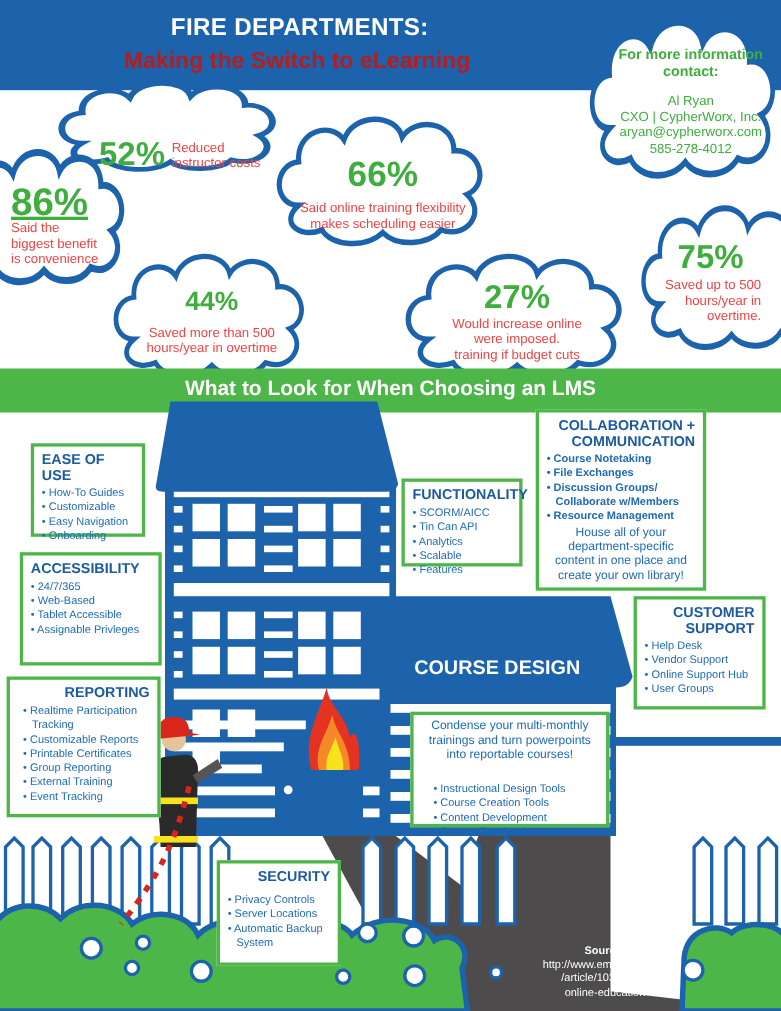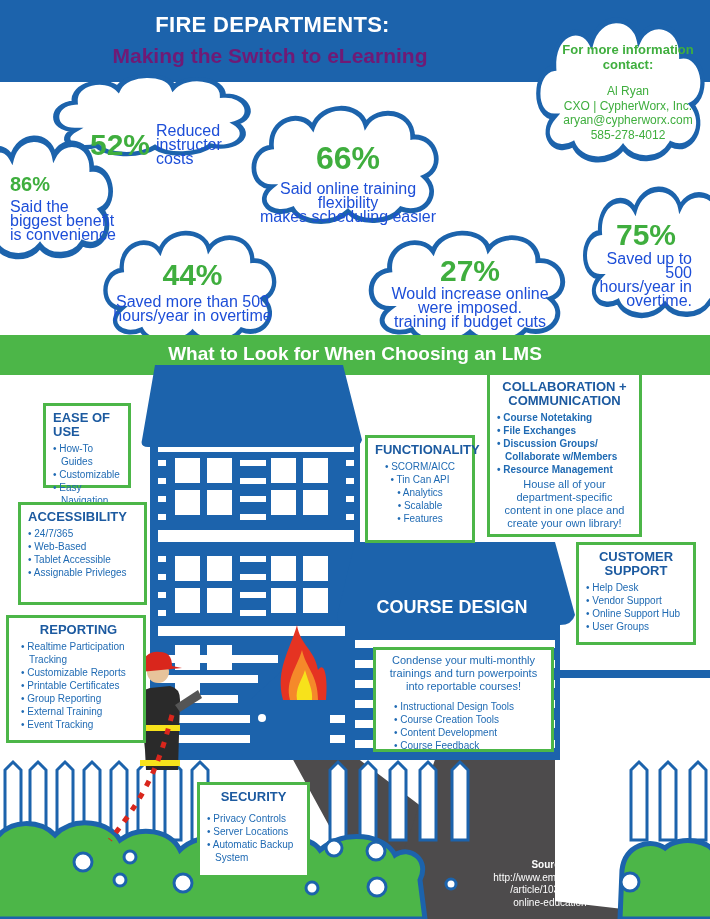--- a/index.html
+++ b/index.html
@@ -3,44 +3,44 @@
 <meta charset="utf-8">
 <style>
   * { box-sizing: border-box; margin: 0; padding: 0; }
   html, body { width: 710px; height: 919px; overflow: hidden; background: #fff; }
   body { position: relative; font-family: "Liberation Sans", sans-serif; color: #1f5fa6; }
   .abs { position: absolute; }
 
   
   .header-band { left: 0; top: 0; width: 710px; height: 82px; background: #1c63ac; }
   .title1 { left: 0; width: 545px; top: 12px; text-align: center; color: #fff; font-weight: bold; font-size: 22px; letter-spacing: 0.3px; }
-  .title2 { left: 0; width: 705px; top: 44px; text-align: center; color: #701a75; font-weight: bold; font-size: 21px; padding-right: 165px; }
+  .title2 { left: 0; width: 705px; top: 44px; text-align: center; color: #b91c1c; font-weight: bold; font-size: 21px; padding-right: 165px; }
 
   
   .cloud { position: absolute; }
   .cloud svg { position: absolute; left: 0; top: 0; }
   .cloud .ctext { position: absolute; text-align: center; }
   .pct { color: #3fae3e; font-weight: bold; }
-  .desc { color: #1d4ed8; font-size: 16px; line-height: 14px; }
+  .desc { color: #ef4444; font-size: 12px; line-height: 14px; }
 
   .contact-head { color: #3fae3e; font-weight: bold; font-size: 13px; line-height: 15px; }
   .contact-line { color: #3fae3e; font-size: 12px; line-height: 14.5px; }
 
   
   .green-band { left: 0; top: 335px; width: 710px; height: 40px; background: #4cb648; }
   .green-title { left: 0; top: 343px; width: 710px; text-align: center; color: #fff; font-weight: bold; font-size: 19px; }
 
   
   .fbox { position: absolute; background: #fff; border: 3px solid #4cb648; padding: 5px 7px; }
   .fbox h3 { color: #1c5aa0; font-size: 13px; font-weight: bold; line-height: 14px; margin-bottom: 3px; }
   .fbox ul { list-style: none; }
   .fbox li { color: #1f6ab3; font-size: 10px; line-height: 13px; padding-left: 8px; text-indent: -8px; }
   .fbox li::before { content: "• "; }
   .fbox .italic { color: #1f6ab3; font-size: 11px; line-height: 13px; text-align: center; }
-  .center h3 { text-align: center; }
+  .center h3 { text-align: right; }
 
   .course-label { left: 352px; top: 597px; width: 200px; text-align: center; color: #fff; font-weight: bold; font-size: 18px; }
 
   .source { left: 465px; top: 859px; width: 170px; text-align: center; color: #fff; font-size: 10px; line-height: 12.5px; }
 </style>
 </head>
 <body>
 
 <div class="abs header-band"></div>
 <div class="abs title1">FIRE DEPARTMENTS:</div>
@@ -89,33 +89,33 @@
     <div class="desc" style="margin-top:6px">Said online training flexibility</div>
     <div class="desc">makes scheduling easier</div>
   </div>
 </div>
 
 <div class="cloud" style="left:-40px; top:130px; width:160px; height:135px;">
   <svg width="160" height="135" viewBox="0 0 170 105" preserveAspectRatio="none">
     <use href="#cloudpath" fill="#fff" stroke="#1c63ac" stroke-width="5"></use>
   </svg>
   <div class="ctext" style="left:50px; top:38px; width:110px; text-align:left;">
-    <div class="pct" style="font-size:20px; line-height:32px;">86%</div>
+    <div class="pct" style="font-size:35px; line-height:32px;text-decoration:underline;">86%</div>
     <div class="desc">Said the</div>
     <div class="desc">biggest benefit</div>
     <div class="desc">is convenience</div>
   </div>
 </div>
 
 <div class="cloud" style="left:100px; top:225px; width:185px; height:125px;">
   <svg width="185" height="125" viewBox="0 0 170 105" preserveAspectRatio="none">
     <use href="#cloudpath" fill="#fff" stroke="#1c63ac" stroke-width="4"></use>
   </svg>
   <div class="ctext" style="left:0; top:33px; width:185px;">
-    <div class="pct" style="font-size:30px; line-height:34px;">44%</div>
+    <div class="pct" style="font-size:24px; line-height:34px;">44%</div>
     <div class="desc" style="margin-top:3px">Saved more than 500</div>
     <div class="desc">hours/year in overtime</div>
   </div>
 </div>
 
 <div class="cloud" style="left:365px; top:225px; width:210px; height:125px;">
   <svg width="210" height="125" viewBox="0 0 170 105" preserveAspectRatio="none">
     <use href="#cloudpath" fill="#fff" stroke="#1c63ac" stroke-width="4"></use>
   </svg>
   <div class="ctext" style="left:0; top:30px; width:210px;">
@@ -265,21 +265,21 @@
     <path d="M145,750 L140,700 Q140,690 150,688 L170,686 Q180,688 180,700 L178,770 L146,770 Z" fill="#2a2a2a"></path>
     <rect x="140" y="725" width="40" height="6" fill="#f7e21b"></rect>
     <rect x="140" y="760" width="40" height="6" fill="#f7e21b"></rect>
     <circle cx="158" cy="672" r="11" fill="#e7c39a"></circle>
     <path d="M140,668 Q145,650 160,652 Q172,652 172,666 L182,668 L140,672 Z" fill="#d9261c"></path>
     <path d="M175,705 L198,690 L202,698 L180,712 Z" fill="#555"></path>
     <path d="M172,715 C160,760 150,790 110,840" stroke="#d9261c" stroke-width="5" fill="none" stroke-dasharray="6,8"></path>
   </g>
 </svg>
 
-<div class="fbox" style="left:43px; top:403px; width:88px; height:85px;">
+<div class="fbox" style="left:28px; top:403px; width:104px; height:85px;">
   <h3>EASE OF USE</h3>
   <ul>
     <li>How-To Guides</li>
     <li>Customizable</li>
     <li>Easy Navigation</li>
     <li>Onboarding</li>
   </ul>
 </div>
 
 <div class="fbox" style="left:18px; top:502px; width:129px; height:103px;">
@@ -297,21 +297,21 @@
   <ul>
     <li>Realtime Participation Tracking</li>
     <li>Customizable Reports</li>
     <li>Printable Certificates</li>
     <li>Group Reporting</li>
     <li>External Training</li>
     <li>Event Tracking</li>
   </ul>
 </div>
 
-<div class="fbox" style="left:365px; top:435px; width:110px; height:108px;text-align:center;">
+<div class="fbox" style="left:365px; top:435px; width:110px; height:80px;">
   <h3>FUNCTIONALITY</h3>
   <ul>
     <li>SCORM/AICC</li>
     <li>Tin Can API</li>
     <li>Analytics</li>
     <li>Scalable</li>
     <li>Features</li>
   </ul>
 </div>
 
@@ -335,21 +335,21 @@
     <li>Vendor Support</li>
     <li>Online Support Hub</li>
     <li>User Groups</li>
   </ul>
 </div>
 
 <div class="abs course-label">COURSE DESIGN</div>
 
 <div class="fbox" style="left:373px; top:647px; width:181px; height:105px; padding:4px 10px;">
   <div class="italic">Condense your multi-monthly trainings and turn powerpoints into reportable courses!</div>
-  <ul style="margin-top:7px; padding-left:8px;">
+  <ul style="margin-top:18px; padding-left:8px;">
     <li>Instructional Design Tools</li>
     <li>Course Creation Tools</li>
     <li>Content Development</li>
     <li>Course Feedback</li>
   </ul>
 </div>
 
 <div class="fbox center" style="left:197px; top:782px; width:113px; height:96px;">
   <h3 style="margin-bottom:8px">SECURITY</h3>
   <ul>

